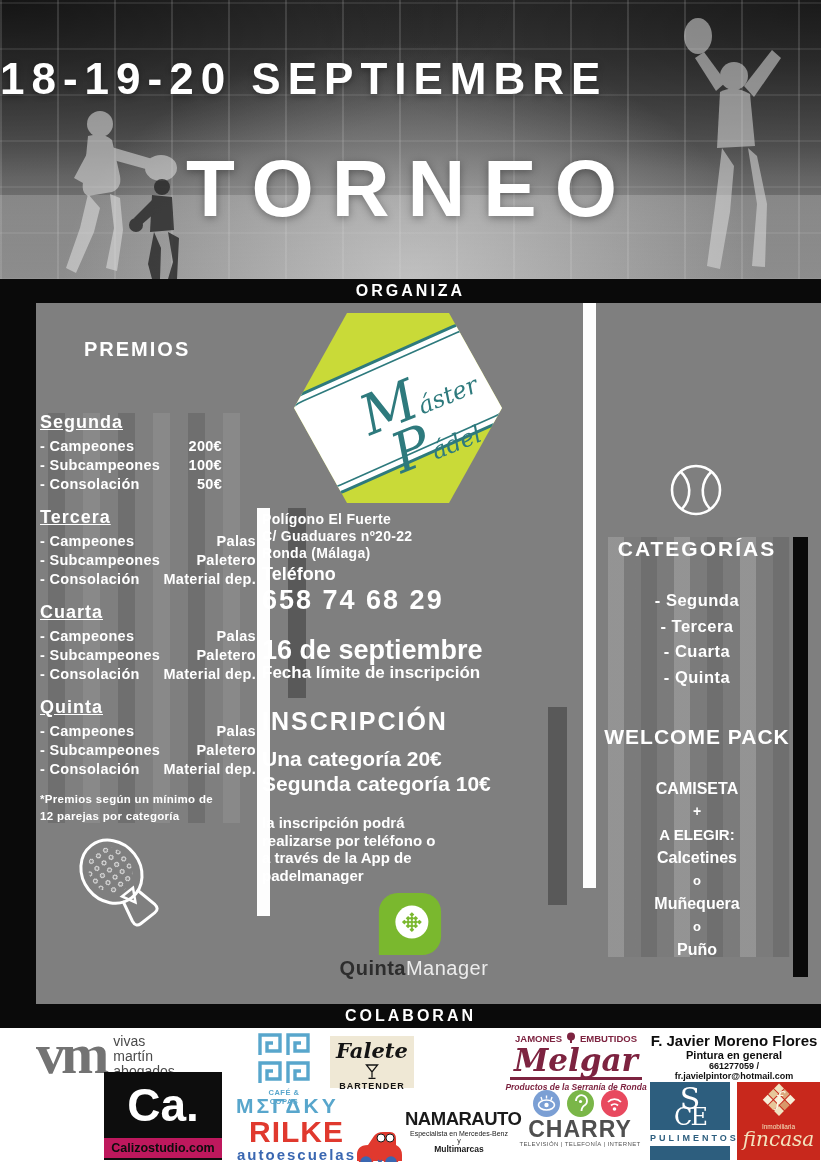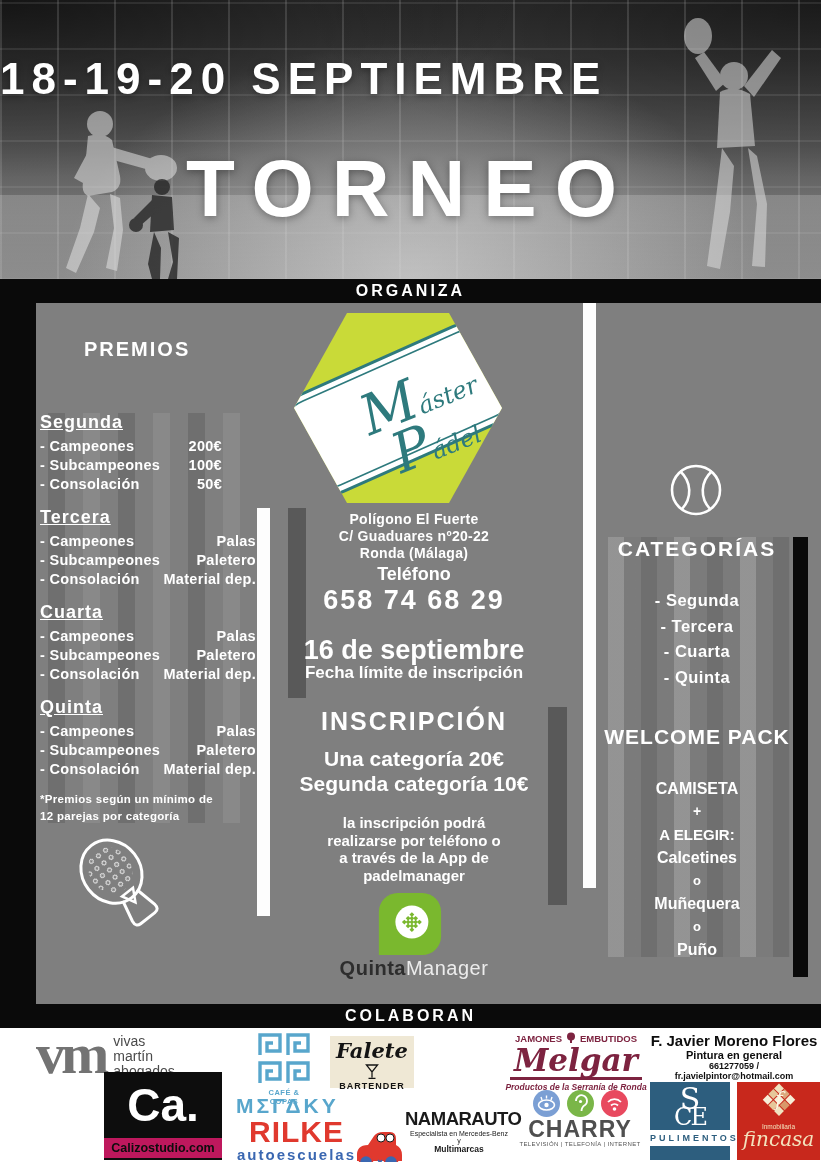--- a/index.html
+++ b/index.html
@@ -50,21 +50,21 @@
   .prow{display:flex;justify-content:space-between;font-size:14.5px;font-weight:bold;
         line-height:19px;letter-spacing:.3px;}
   .prow.money{width:182px;}
   .pnote{left:40px;top:791px;color:#fff;font-size:11.5px;font-weight:bold;line-height:17px;letter-spacing:.3px;}
   
   .hex-logo{left:292px;top:304px;width:212px;height:208px;}
   .mp-text{left:322px;top:372px;width:210px;transform:rotate(-22deg);color:#2e7a7d;
     font-family:"DejaVu Serif",serif;font-style:italic;font-size:24px;text-align:center;}
   .mp-word{display:inline-block;}
   .mp-word::first-letter{font-size:2.3em;line-height:.8;}
-  .ctext{left:262px;width:304px;text-align:center;color:#fff;font-weight:bold;}
+  .ctext{left:262px;width:304px;color:#fff;font-weight:bold;}
   .addr{top:511px;font-size:14px;line-height:17px;letter-spacing:.3px;}
   .tel-label{top:564px;font-size:18px;}
   .tel-num{top:585px;font-size:27px;letter-spacing:2px;}
   .deadline{top:635px;font-size:27px;}
   .deadline-sub{top:663px;font-size:17px;}
   .insc-title{top:707px;font-size:25px;letter-spacing:2px;}
   .price1{top:747px;font-size:21px;}
   .price2{top:772px;font-size:21px;}
   .insc-info{top:814px;font-size:15px;line-height:17.5px;}
   .pm-pin{left:377px;top:891px;width:66px;height:66px;}

